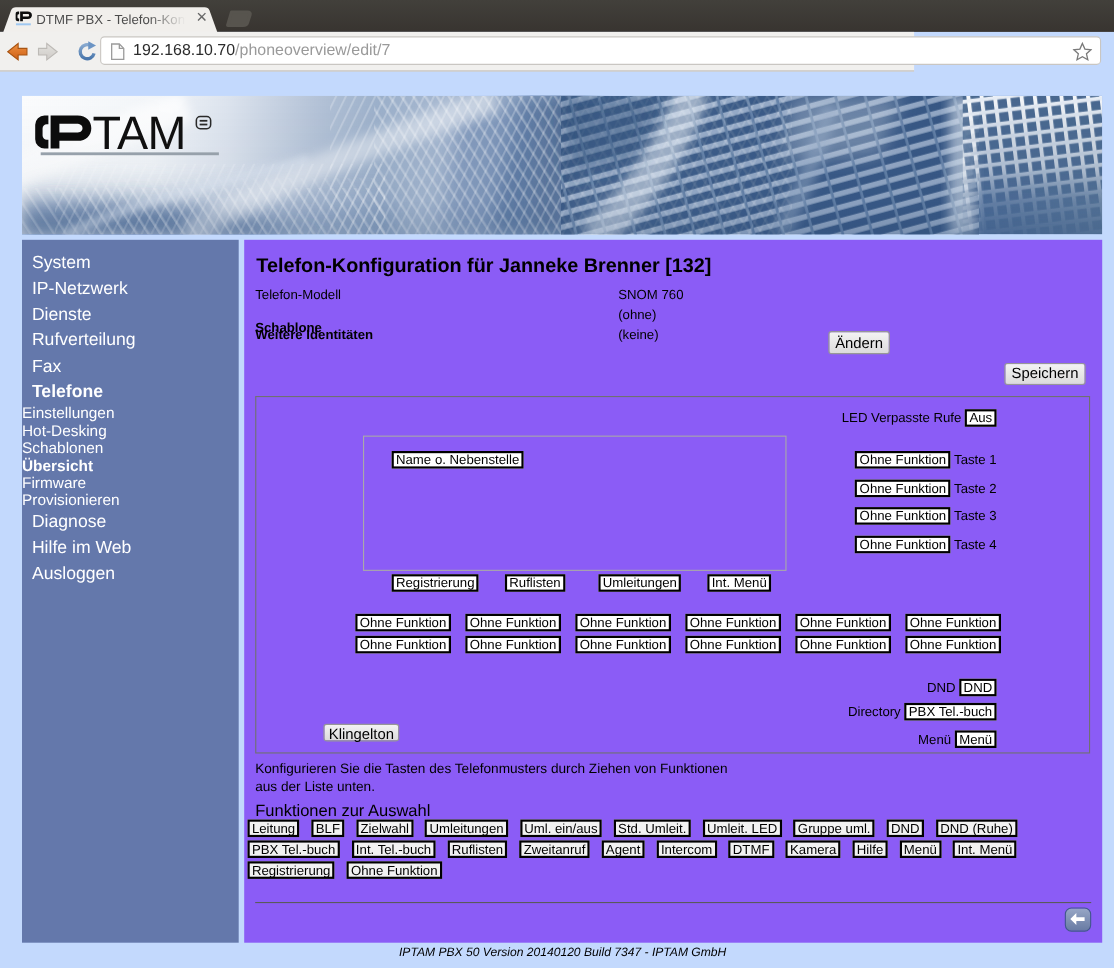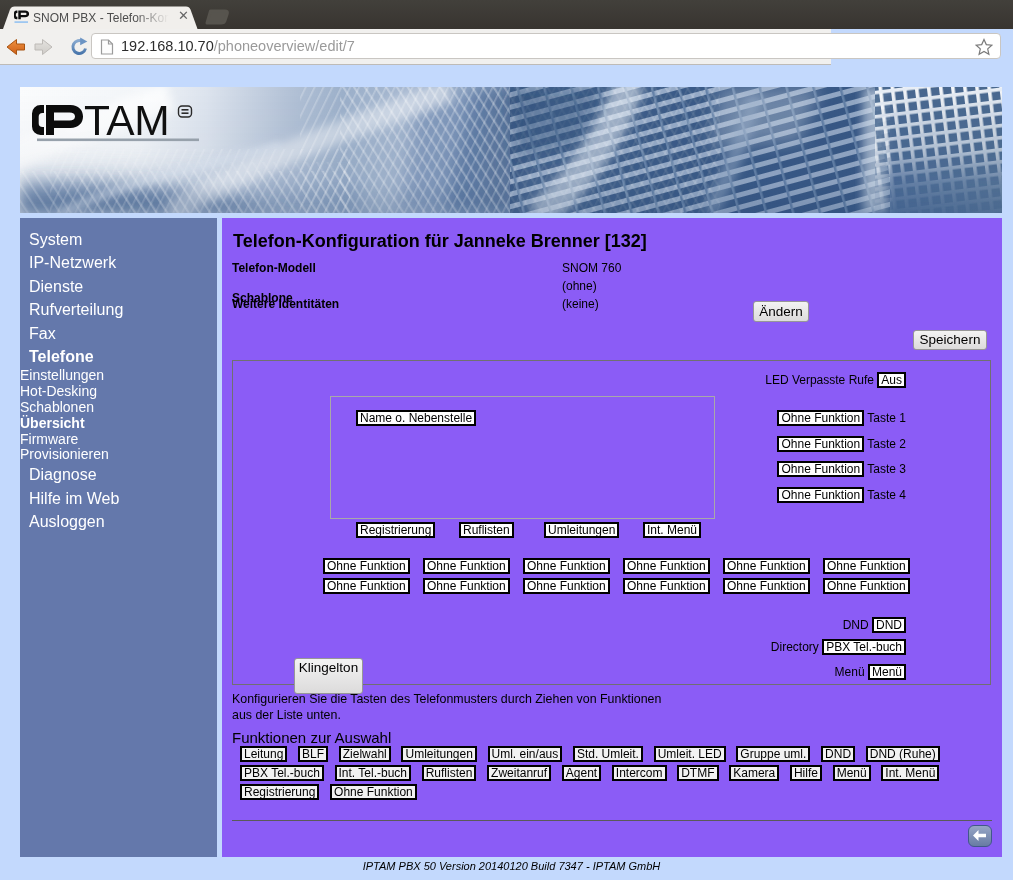--- a/index.html
+++ b/index.html
@@ -38,35 +38,35 @@
   border:1px solid #707070;box-sizing:border-box;}
 #screenbox{position:absolute;left:97px;top:35px;width:385px;height:123px;
   border:1px solid #a9a9a9;box-sizing:border-box;}
 .rrow{position:absolute;right:84px;white-space:nowrap;font-size:12px;text-align:right;
   height:16px;line-height:16px;}
 .rrow .lbl{vertical-align:top;}
 #footer{position:absolute;left:5px;top:860px;width:1013px;text-align:center;
   font-size:11px;font-style:italic;color:#000;}
 .t12{font-size:12px;line-height:12px;}
 .of{position:absolute;}
-.frow{position:absolute;left:18px;white-space:nowrap;text-align:right;}
+.frow{position:absolute;left:3px;white-space:nowrap;text-align:right;}
 .frow .lbl{margin-right:10.7px;background:#f2f2f2;}
 </style>
 </head>
 <body>
 <div id="titlebar">
   <svg id="tab" width="198" height="24" viewBox="0 0 198 24">
     <path d="M1,24 L8,4.5 Q9.2,1.5 12.5,1.5 L184,1.5 Q187.3,1.5 188.5,4.5 L195.5,24 Z" fill="#f1efec"></path>
   </svg>
   <svg id="favicon" width="15" height="16" viewBox="0 0 15 16">
     <path d="M3.4,1.5 h-0.9 a2.5,2.5 0 0 0 -2.5,2.5 v3.8 a2.5,2.5 0 0 0 2.5,2.5 h0.9 v-2.5 h-0.4 a1.1,1.1 0 0 1 -1.1,-1.1 v-1.6 a1.1,1.1 0 0 1 1.1,-1.1 h0.4 z" fill="#0d0d0d"></path>
     <path d="M4.3,1.5 h6.9 c2.5,0 3.9,1.5 3.9,3.4 c0,1.9 -1.4,3.4 -3.9,3.4 h-4.4 v2 h-2.5 z M6.8,3.7 h4.2 c1,0 1.5,0.5 1.5,1.2 c0,0.7 -0.5,1.2 -1.5,1.2 h-4.2 z" fill="#0d0d0d" fill-rule="evenodd"></path>
     <rect x="0.5" y="12.2" width="13.5" height="1.8" fill="#9ec7f0"></rect>
   </svg>
-  <div id="tabtitle">SNOM PBX - Telefon-Konf</div>
+  <div id="tabtitle">DTMF PBX - Telefon-Konf</div>
   <div id="tabclose">✕</div>
   <svg style="position:absolute;left:203px;top:9px" width="28" height="16" viewBox="0 0 28 16">
     <path d="M4,14 L7.5,2 L22,2 Q25,2 24.3,4.5 L22,11.5 Q21.3,14 18,14 Z" fill="#57544e" stroke="#57544e" stroke-width="3" stroke-linejoin="round"></path>
   </svg>
 </div>
 <div id="toolbar">
   <svg style="position:absolute;left:5px;top:8px" width="88" height="20" viewBox="0 0 88 20">
     <defs>
       <linearGradient id="og" x1="0" y1="0" x2="0" y2="1">
         <stop offset="0" stop-color="#ef9140"></stop>
@@ -215,21 +215,21 @@
   <div class="s">Schablonen</div>
   <div class="s b">Übersicht</div>
   <div class="s">Firmware</div>
   <div class="s">Provisionieren</div>
   <div class="m">Diagnose</div>
   <div class="m">Hilfe im Web</div>
   <div class="m">Ausloggen</div>
 </div>
 <div id="content">
   <h1 class="abs" style="left:11px;top:14px">Telefon-Konfiguration für Janneke Brenner [132]</h1>
-  <div class="abs t12" style="left:10px;top:44px;font-weight:bold">Telefon-Modell</div>
+  <div class="abs t12" style="left:10px;top:44px;font-weight:normal">Telefon-Modell</div>
   <div class="abs t12" style="left:340px;top:44px">SNOM 760</div>
   <div class="abs t12" style="left:10px;top:74px;font-weight:bold">Schablone</div>
   <div class="abs t12" style="left:340px;top:62px">(ohne)</div>
   <div class="abs t12" style="left:10px;top:80px;font-weight:bold">Weitere Identitäten</div>
   <div class="abs t12" style="left:340px;top:80px">(keine)</div>
   <div class="btn" style="left:531px;top:83px;width:56px;height:21px;line-height:19px;">Ändern</div>
   <div class="btn" style="left:691px;top:112px;width:74px;height:20px;line-height:18px;">Speichern</div>
   <div id="bigbox">
     <div class="rrow" style="top:11px">LED Verpasste Rufe <span class="lbl">Aus</span></div>
     <div id="screenbox">
@@ -251,21 +251,21 @@
     <span class="lbl of" style="left:590px;top:197px">Ohne Funktion</span>
     <span class="lbl of" style="left:90px;top:217px">Ohne Funktion</span>
     <span class="lbl of" style="left:190px;top:217px">Ohne Funktion</span>
     <span class="lbl of" style="left:290px;top:217px">Ohne Funktion</span>
     <span class="lbl of" style="left:390px;top:217px">Ohne Funktion</span>
     <span class="lbl of" style="left:490px;top:217px">Ohne Funktion</span>
     <span class="lbl of" style="left:590px;top:217px">Ohne Funktion</span>
     <div class="rrow" style="top:256px">DND <span class="lbl">DND</span></div>
     <div class="rrow" style="top:278px">Directory <span class="lbl">PBX Tel.-buch</span></div>
     <div class="rrow" style="top:303px">Menü <span class="lbl">Menü</span></div>
-    <div class="btn" style="left:61px;top:297px;width:69px;height:36px;line-height:18px;">Klingelton</div>
+    <div class="btn" style="left:61px;top:297px;width:69px;height:16px;line-height:18px;">Klingelton</div>
   </div>
   <div class="abs" style="left:10px;top:474px;font-size:12.4px;line-height:15.5px">Konfigurieren Sie die Tasten des Telefonmusters durch Ziehen von Funktionen<br>aus der Liste unten.</div>
   <div class="abs" style="left:10px;top:511px;font-size:15px;font-weight:normal">Funktionen zur Auswahl</div>
   <div class="frow" style="top:526px"><span class="lbl">Leitung</span><span class="lbl">BLF</span><span class="lbl">Zielwahl</span><span class="lbl">Umleitungen</span><span class="lbl">Uml. ein/aus</span><span class="lbl">Std. Umleit.</span><span class="lbl">Umleit. LED</span><span class="lbl">Gruppe uml.</span><span class="lbl">DND</span><span class="lbl">DND (Ruhe)</span></div>
   <div class="frow" style="top:545.3px"><span class="lbl">PBX Tel.-buch</span><span class="lbl">Int. Tel.-buch</span><span class="lbl">Ruflisten</span><span class="lbl">Zweitanruf</span><span class="lbl">Agent</span><span class="lbl">Intercom</span><span class="lbl">DTMF</span><span class="lbl">Kamera</span><span class="lbl">Hilfe</span><span class="lbl">Menü</span><span class="lbl">Int. Menü</span></div>
   <div class="frow" style="top:564.3px"><span class="lbl">Registrierung</span><span class="lbl">Ohne Funktion</span></div>
   <div class="abs" style="left:10px;top:602px;width:760px;height:0;border-top:1.5px solid #5a5a5a"></div>
   <div class="abs" id="backbtn" style="left:746px;top:607px;width:24px;height:22px;border-radius:6px;
     background:linear-gradient(#97a6c6,#687ba3);border:1.5px solid #41588a;box-sizing:border-box;">
     <svg width="21" height="19" viewBox="0 0 21 19">

